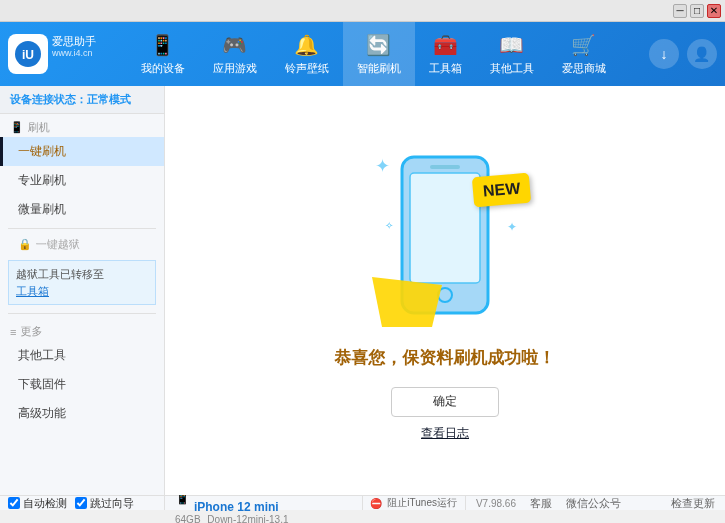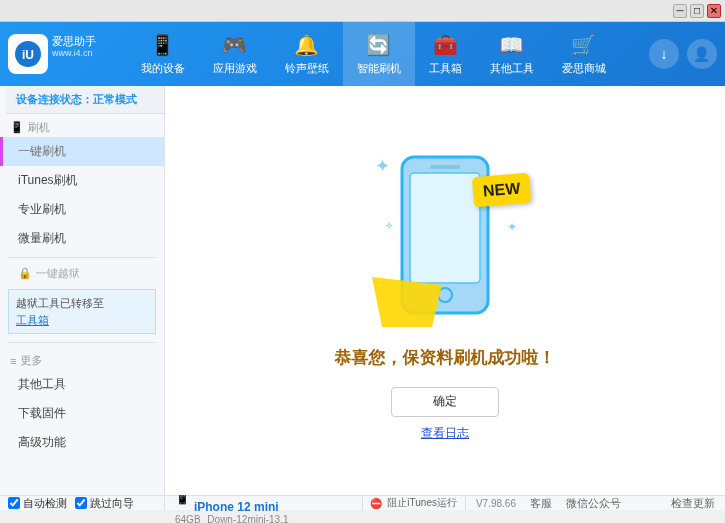--- a/index.html
+++ b/index.html
@@ -123,42 +123,41 @@
       overflow-y: auto;
       display: flex;
       flex-direction: column;
     }
     .sidebar-status {
       padding: 6px 10px;
       font-size: 11px;
       color: #555;
       background: #eef1f5;
       border-bottom: 1px solid #e0e0e0;
-      margin-left: 6px;
     }
     .sidebar-status span { color: #2196F3; font-weight: bold; }
     .sidebar-section {
       padding: 6px 10px 2px 10px;
       color: #999;
       font-size: 11px;
       display: flex;
       align-items: center;
       gap: 4px;
     }
     .sidebar-item {
       padding: 6px 10px 6px 18px;
       font-size: 12px;
       color: #444;
       cursor: pointer;
       border-radius: 0;
     }
     .sidebar-item.active {
       background: #d0e8ff;
-      color: #737373;
-      border-left: 3px solid #d946ef;
+      color: #a16207;
+      border-left: 3px solid #0f172a;
       padding-left: 15px;
     }
     .sidebar-divider {
       height: 1px;
       background: #e0e0e0;
       margin: 4px 8px;
     }
     .sidebar-locked {
       padding: 4px 10px 4px 18px;
       font-size: 11px;
@@ -218,21 +217,21 @@
       cursor: pointer;
       font-size: 12px;
       color: #333;
       display: flex;
       align-items: center;
       justify-content: center;
       margin-bottom: 8px;
     }
     .log-link {
       font-size: 12px;
-      color: #1d4ed8;
+      color: #0f172a;
       cursor: pointer;
       text-decoration: underline;
     }
     .checkbox-item {
       display: flex;
       align-items: center;
       gap: 3px;
       font-size: 11px;
       color: #333;
     }
@@ -319,23 +318,20 @@
       <span>设备连接状态：</span><span>正常模式</span>
     </div>
 
     <div class="sidebar-section">
       <span>📱</span>
       <span>刷机</span>
     </div>
 
     <div class="sidebar-item active">
       <span>一键刷机</span>
-    </div>
-    <div class="sidebar-item">
-      <span>iTunes刷机</span>
     </div>
     <div class="sidebar-item">
       <span>专业刷机</span>
     </div>
     <div class="sidebar-item">
       <span>微量刷机</span>
     </div>
 
     <div class="sidebar-divider"></div>
 

